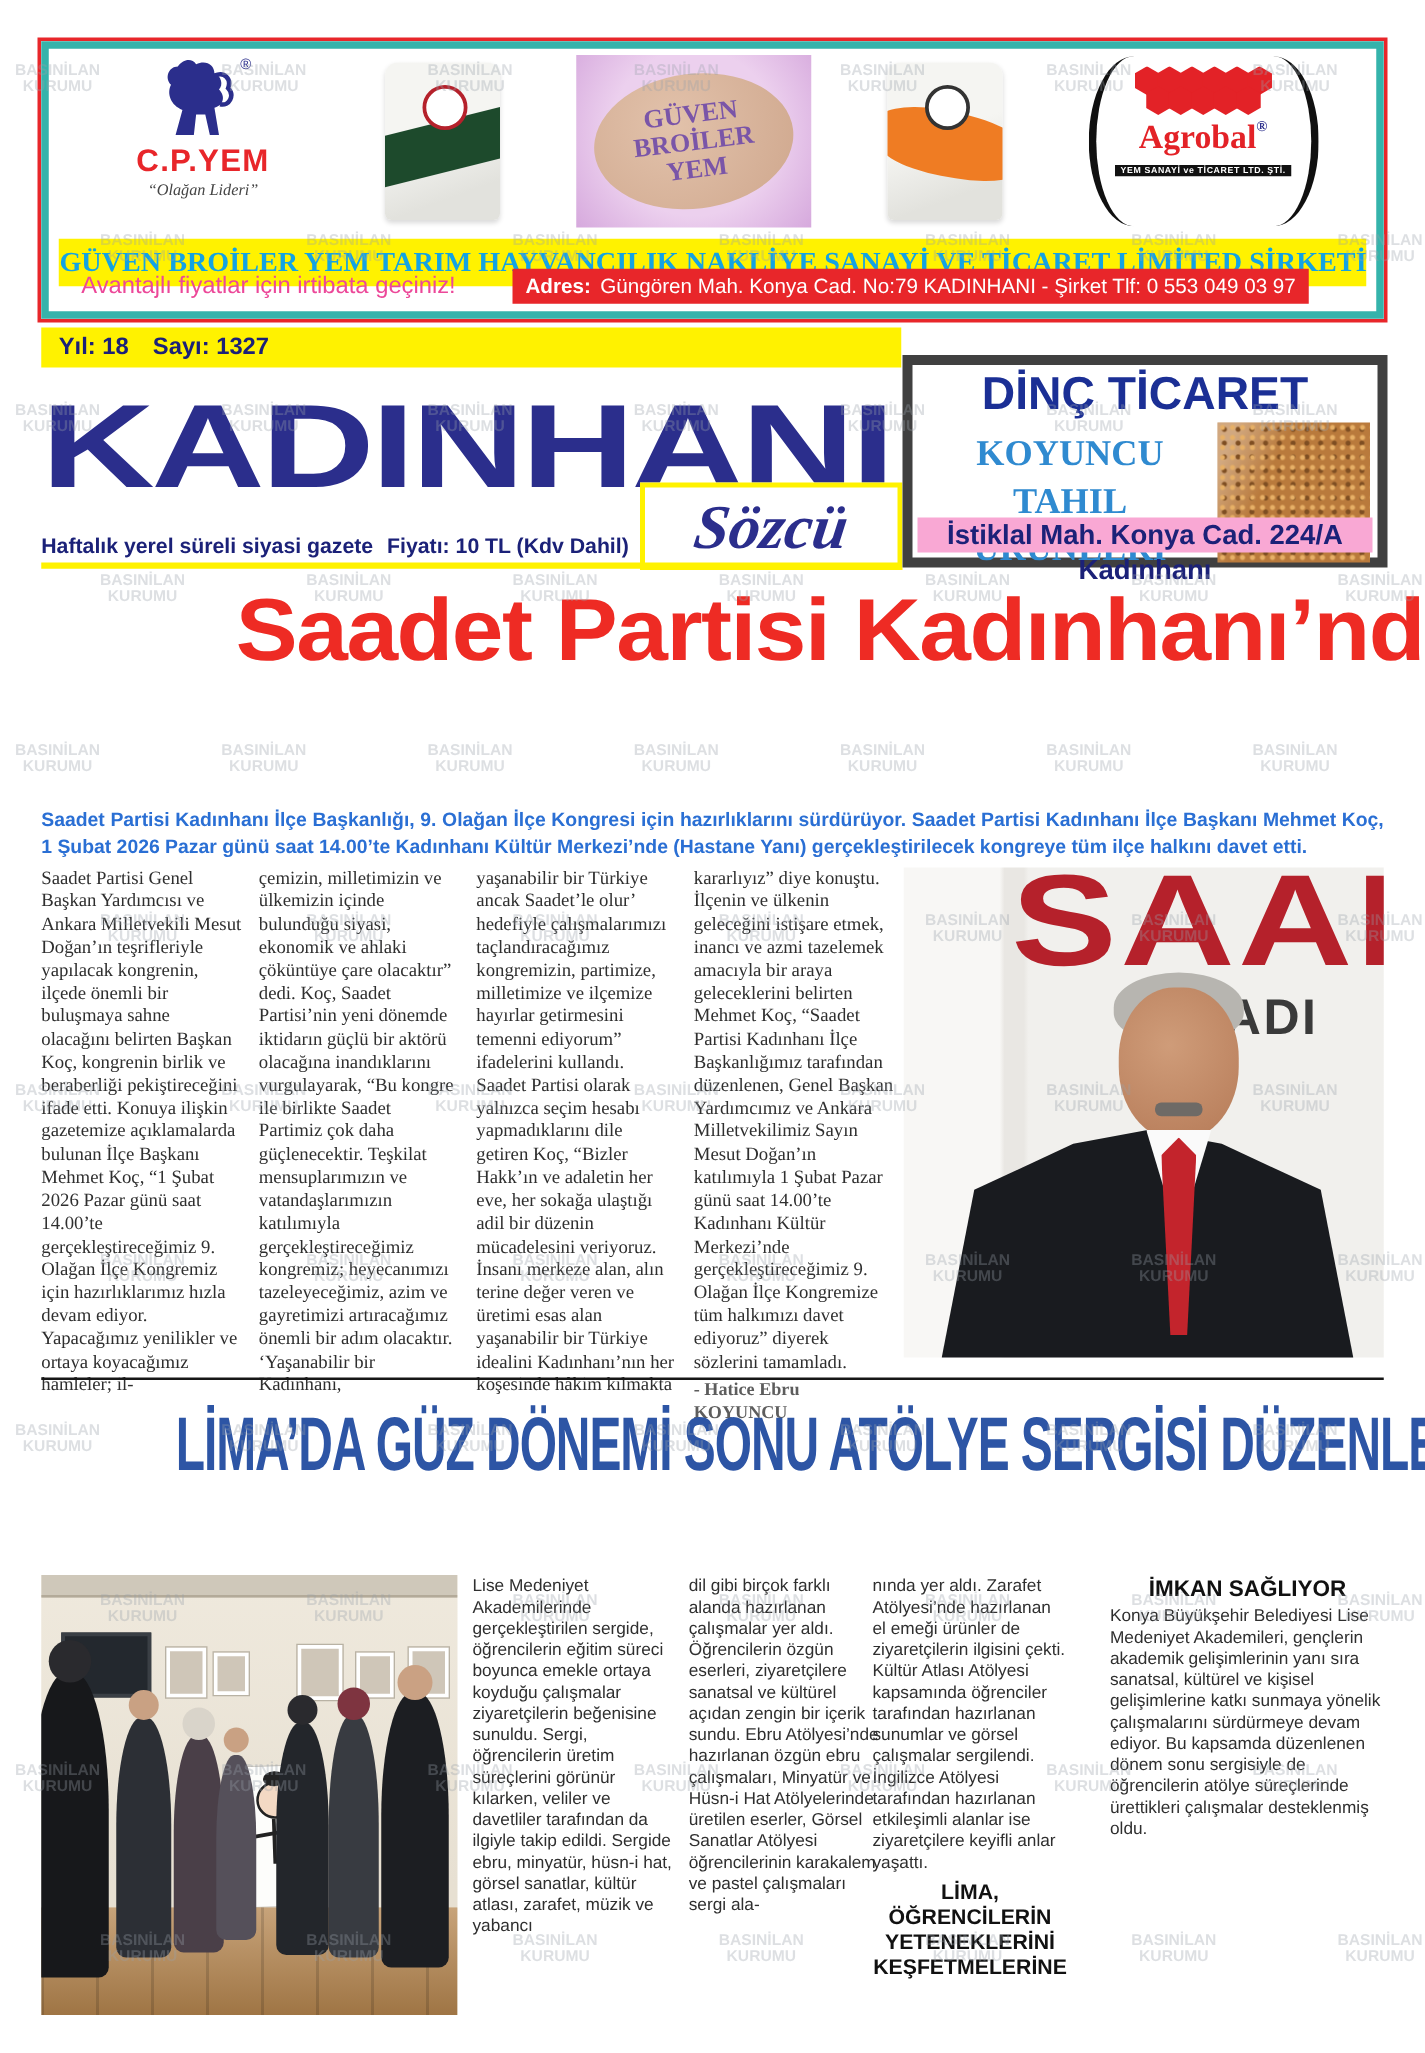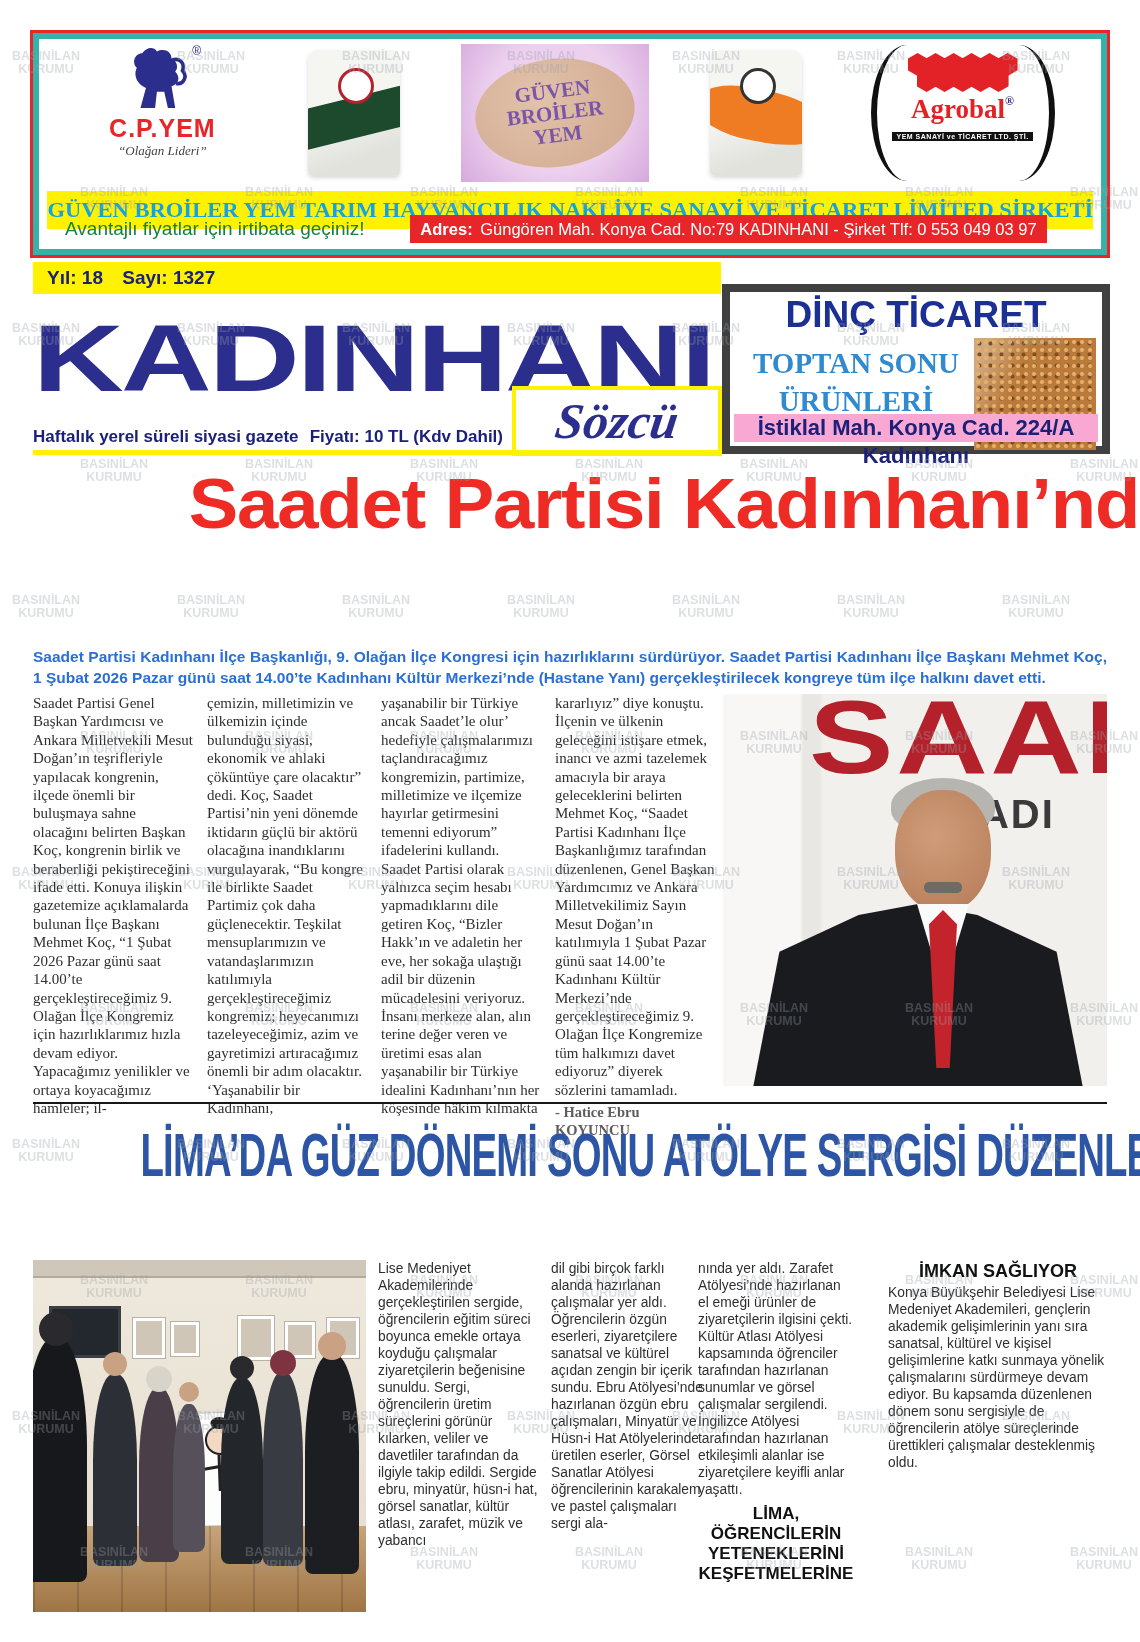--- a/index.html
+++ b/index.html
@@ -36,21 +36,21 @@
   .wr-r{right:8px;border-right:6px solid #101010;border-radius:50%;}
   .hexrow{display:flex;justify-content:center;margin-top:10px;}
   .hex{width:20px;height:23px;background:#e32227;margin:0 -1px;
        clip-path:polygon(50% 0,100% 25%,100% 75%,50% 100%,0 75%,0 25%);}
   .hexrow2{margin-top:-7px;}
   .agname{color:#e32227;font-weight:bold;font-size:27px;font-family:"Liberation Serif","DejaVu Serif",serif;margin-top:2px;}
   .agsub{display:inline-block;background:#111;color:#fff;font-size:7px;font-weight:bold;padding:1px 4px;letter-spacing:.5px;}
   .compline{position:absolute;left:8px;right:8px;top:152px;height:38px;background:#fff200;text-align:center;line-height:38px;overflow:hidden;}
   .compline span{font-family:"Liberation Serif","DejaVu Serif",serif;font-weight:bold;font-size:22px;color:#13a3e3;}
   .contact{position:absolute;left:8px;right:8px;bottom:6px;height:28px;display:flex;align-items:center;}
-  .cta{flex:0 0 345px;color:#15803d;font-size:19px;padding-left:18px;}
+  .cta{flex:0 0 345px;color:#ec4899;font-size:19px;padding-left:18px;}
   .addr{flex:1;background:#e8262a;color:#fff;font-size:16.5px;height:28px;line-height:28px;text-align:center;margin-right:46px;}
   .addr b{margin-right:3px;}
 
   
   .datebar{position:absolute;left:33px;top:262px;width:688px;height:32px;background:#fff200;color:#1b2178;
            font-weight:800;font-size:19px;line-height:32px;}
   .datebar .yr{margin-left:14px;}
   .datebar .date{float:right;margin-right:10px;}
   .mast-title{position:absolute;left:33px;top:294px;width:680px;height:128px;text-align:center;line-height:128px;}
   .mast-title span{font-size:92px;font-weight:800;color:#2b2e8c;letter-spacing:-2px;}
@@ -210,21 +210,21 @@
   </div>
   <div class="sozcu-box">
     <span class="sozcu">Sözcü</span>
   </div>
   <div class="yellow-rule"></div>
 
   <div class="dinc">
     <div class="dinc-title">DİNÇ TİCARET</div>
     <div class="dinc-mid">
       <div class="dinc-sub">
-        <span>TOPTAN SONU</span>
+        <span>KOYUNCU TAHIL</span>
         <span>ÜRÜNLERİ</span>
       </div>
       <div class="grain"></div>
     </div>
     <div class="dinc-addr">İstiklal Mah. Konya Cad. 224/A Kadınhanı</div>
   </div>
 
   <div class="h1line" style="top:458px;">
     <span class="fitx" style="transform: scale(1.16, 1.1);">Saadet Partisi Kadınhanı’nda</span>
   </div>

